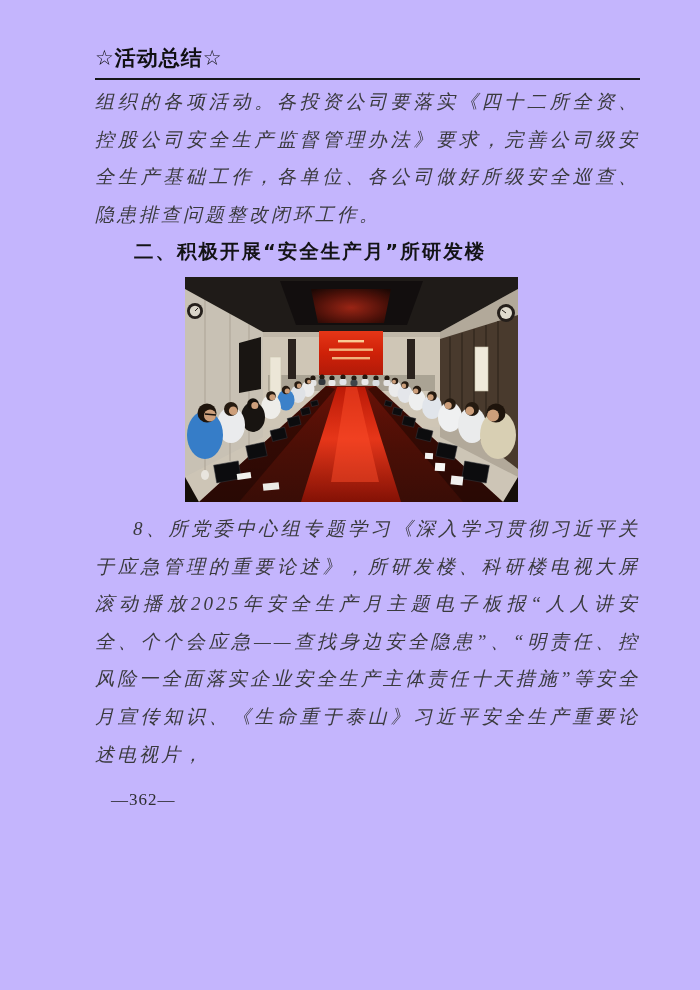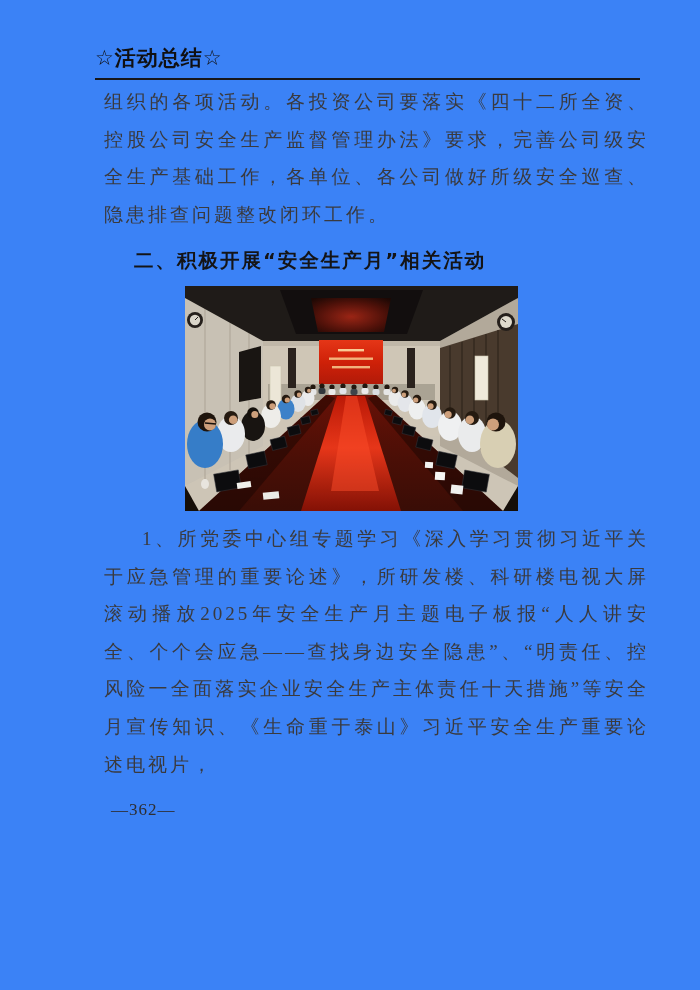--- a/index.html
+++ b/index.html
@@ -3,36 +3,36 @@
 <meta charset="utf-8">
 <style>
   html,body{margin:0;padding:0;background:#ffffff;}
   body{
     width:700px;height:990px;position:relative;overflow:hidden;
     font-family:"Liberation Serif","DejaVu Serif",serif;
     color:#3a3a3e;
   }
   .page{
     position:absolute;left:0;top:0;width:700px;height:990px;
-    box-sizing:border-box;padding:45px 60px 16px 95px;background:#3b82f6;
+    box-sizing:border-box;padding:45px 60px 16px 95px;background:#c4b5fd;
   }
   .doc-header{margin:0 0 0 0;}
   .doc-title{
     font-family:"DejaVu Sans","Liberation Sans",sans-serif;
     font-weight:bold;font-size:21px;color:#101012;
     letter-spacing:1px;line-height:26px;
   }
   .header-rule{
     border:none;border-top:2px solid #17171a;
     margin:7px 0 0 0;width:545px;
   }
   .body-text{
     font-size:19px;line-height:37.6px;letter-spacing:3px;
     text-align:justify;text-justify:inter-character;
-    margin:9px;width:545px;
+    margin:0;width:545px;font-style:italic;
   }
   .body-text.first{margin-top:3px;}
   .indent{text-indent:2em;}
   .section-heading{
     font-family:"DejaVu Sans","Liberation Sans",sans-serif;
     font-weight:bold;font-size:19.5px;color:#141416;
     line-height:37.6px;letter-spacing:2px;margin:0;width:545px;
     text-indent:2em;white-space:nowrap;
   }
   .photo-wrap{
@@ -53,21 +53,21 @@
 
 <div class="page">
 
   <div class="doc-header">
     <div class="doc-title">☆活动总结☆</div>
     <hr class="header-rule">
   </div>
 
   <p class="body-text first">组织的各项活动。各投资公司要落实《四十二所全资、控股公司安全生产监督管理办法》要求，完善公司级安全生产基础工作，各单位、各公司做好所级安全巡查、隐患排查问题整改闭环工作。</p>
 
-  <h2 class="section-heading">二、积极开展“安全生产月”相关活动</h2>
+  <h2 class="section-heading">二、积极开展“安全生产月”所研发楼</h2>
 
 
   <div class="photo-wrap">
     <svg width="333" height="225" viewBox="0 0 333 225" xmlns="http://www.w3.org/2000/svg">
       <defs>
         <linearGradient id="screenGrad" x1="0" y1="0" x2="0" y2="1">
           <stop offset="0" stop-color="#d93a1e"></stop>
           <stop offset="0.5" stop-color="#c3250f"></stop>
           <stop offset="1" stop-color="#a81e0e"></stop>
         </linearGradient>
@@ -276,17 +276,17 @@
         <rect x="250" y="186" width="10" height="8" fill="#f4f4f2" transform="rotate(4 255 190)"></rect>
         <rect x="266" y="199" width="12" height="9" fill="#eeeeec" transform="rotate(6 272 203)"></rect>
         <rect x="240" y="176" width="8" height="6" fill="#f0f0ee" transform="rotate(3 244 179)"></rect>
       </g>
 
       <polygon points="0,200 14,225 0,225" fill="#17100b"></polygon>
       <polygon points="333,200 318,225 333,225" fill="#17100b"></polygon>
     </svg>
   </div>
 
-  <p class="body-text indent">1、所党委中心组专题学习《深入学习贯彻习近平关于应急管理的重要论述》，所研发楼、科研楼电视大屏滚动播放2025年安全生产月主题电子板报“人人讲安全、个个会应急——查找身边安全隐患”、“明责任、控风险一全面落实企业安全生产主体责任十天措施”等安全月宣传知识、《生命重于泰山》习近平安全生产重要论述电视片，</p>
+  <p class="body-text indent">8、所党委中心组专题学习《深入学习贯彻习近平关于应急管理的重要论述》，所研发楼、科研楼电视大屏滚动播放2025年安全生产月主题电子板报“人人讲安全、个个会应急——查找身边安全隐患”、“明责任、控风险一全面落实企业安全生产主体责任十天措施”等安全月宣传知识、《生命重于泰山》习近平安全生产重要论述电视片，</p>
 
   <p class="page-number">—362—</p>
 
 </div>
 
 </body></html>

